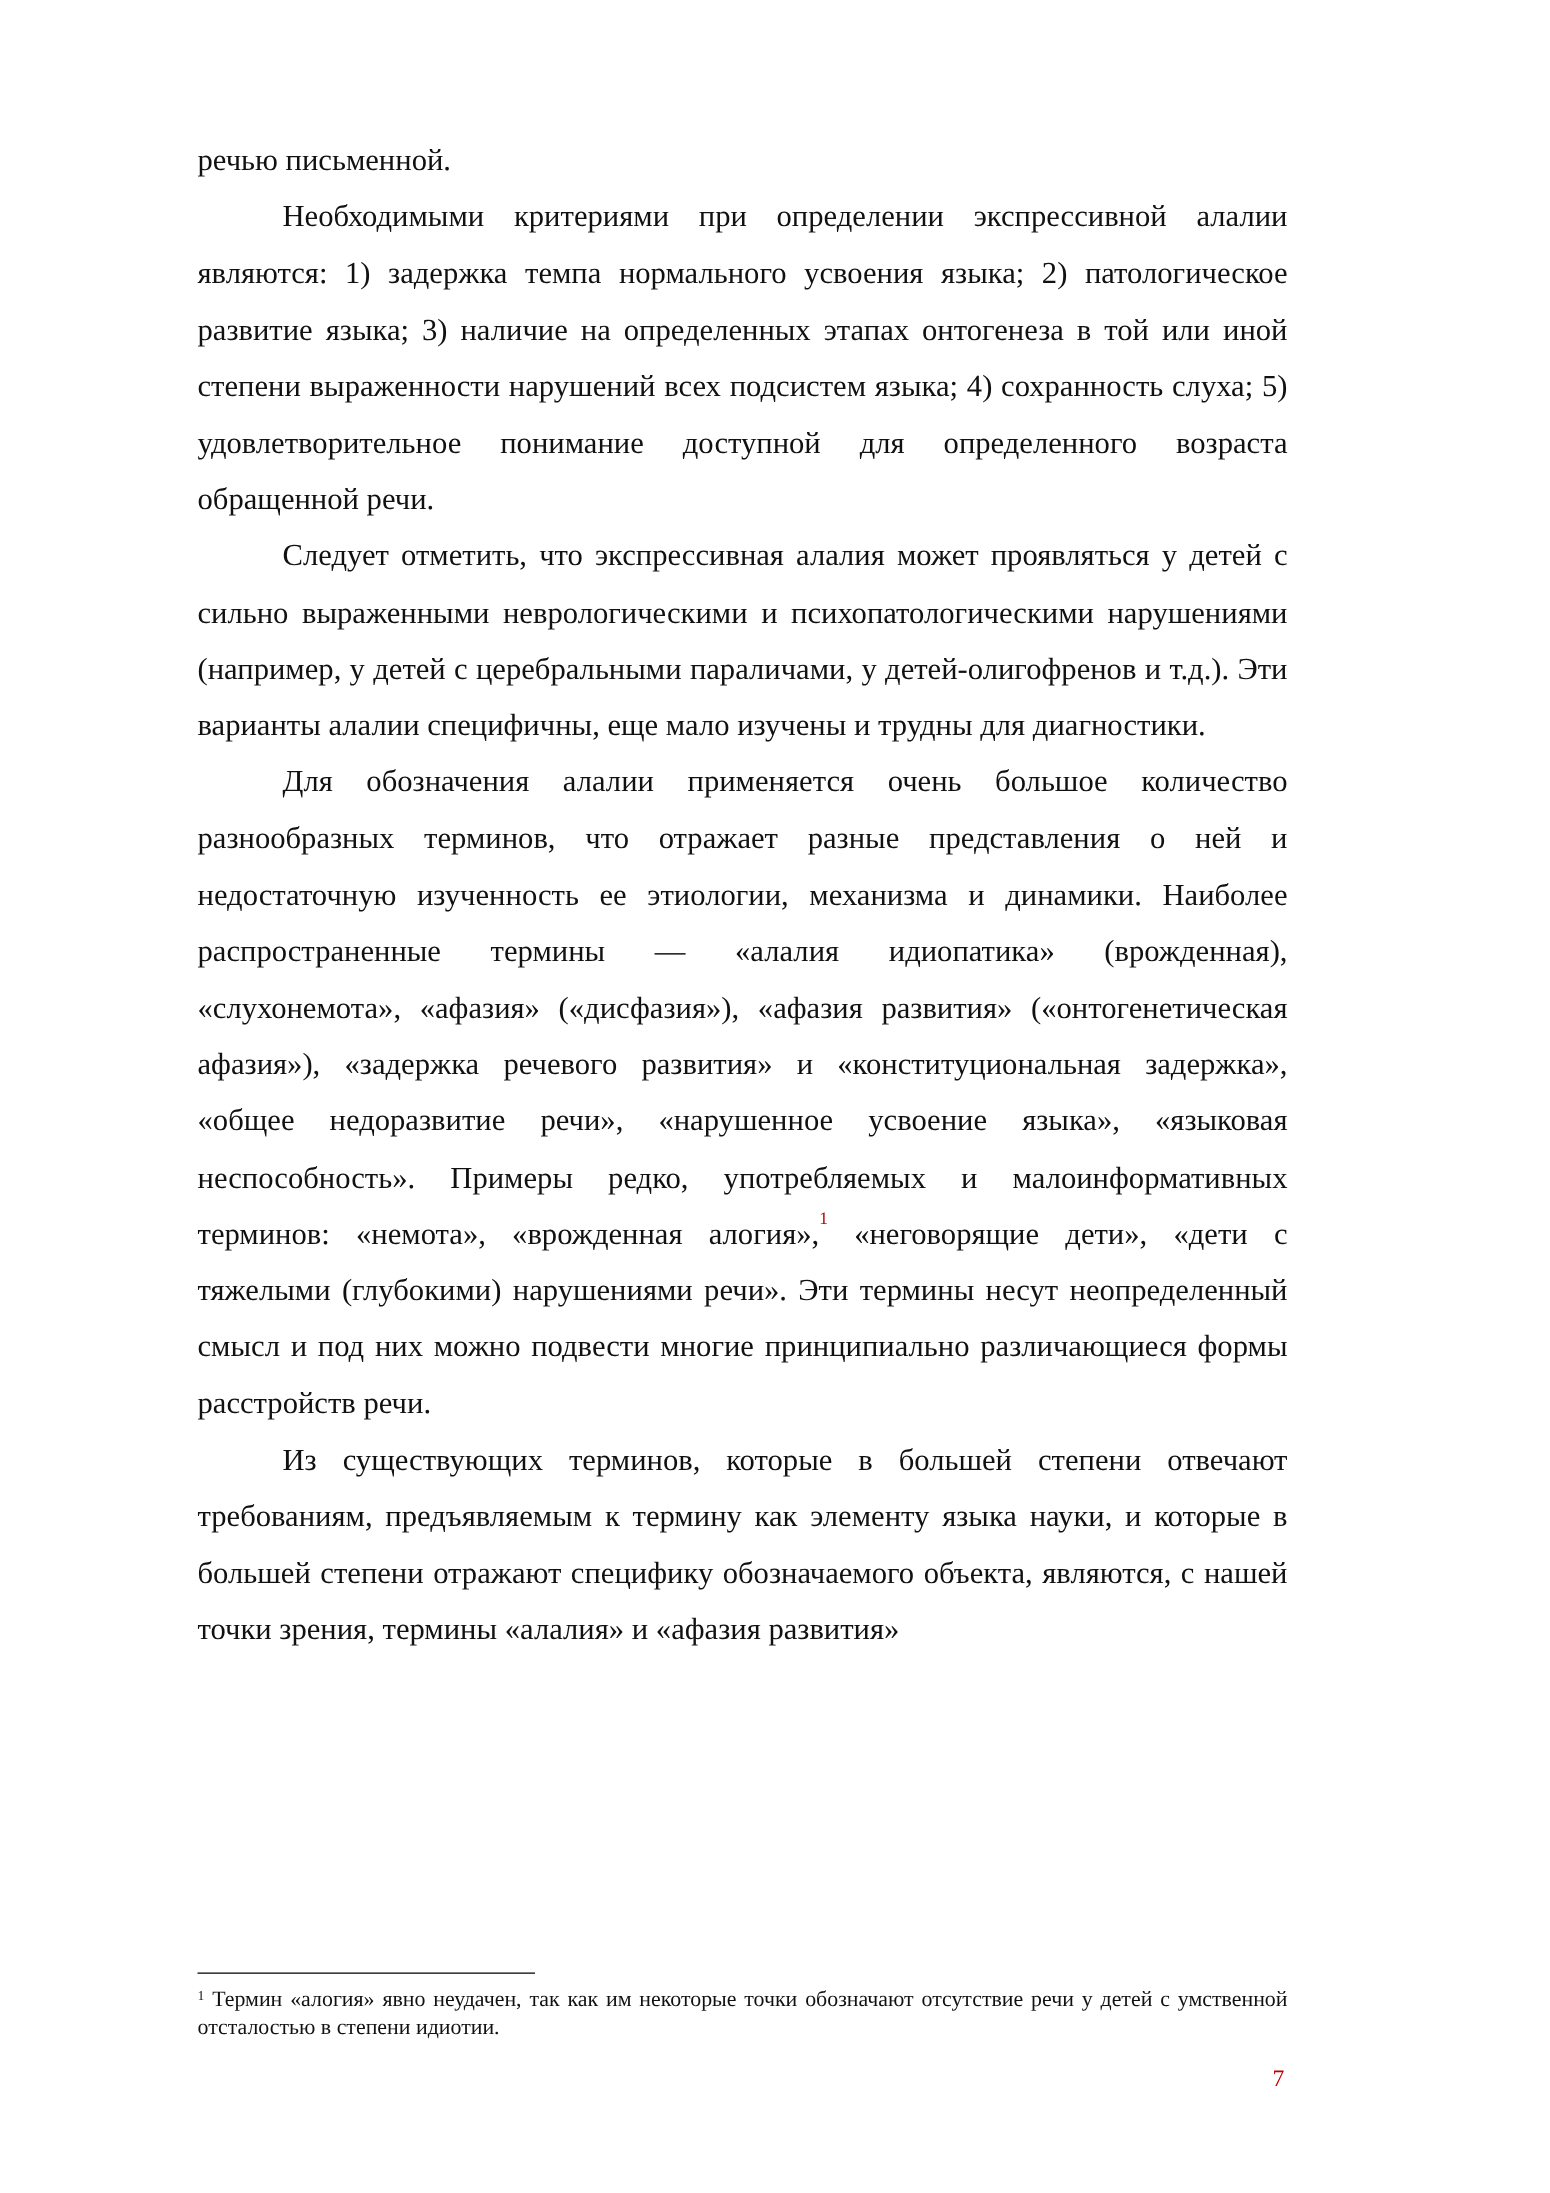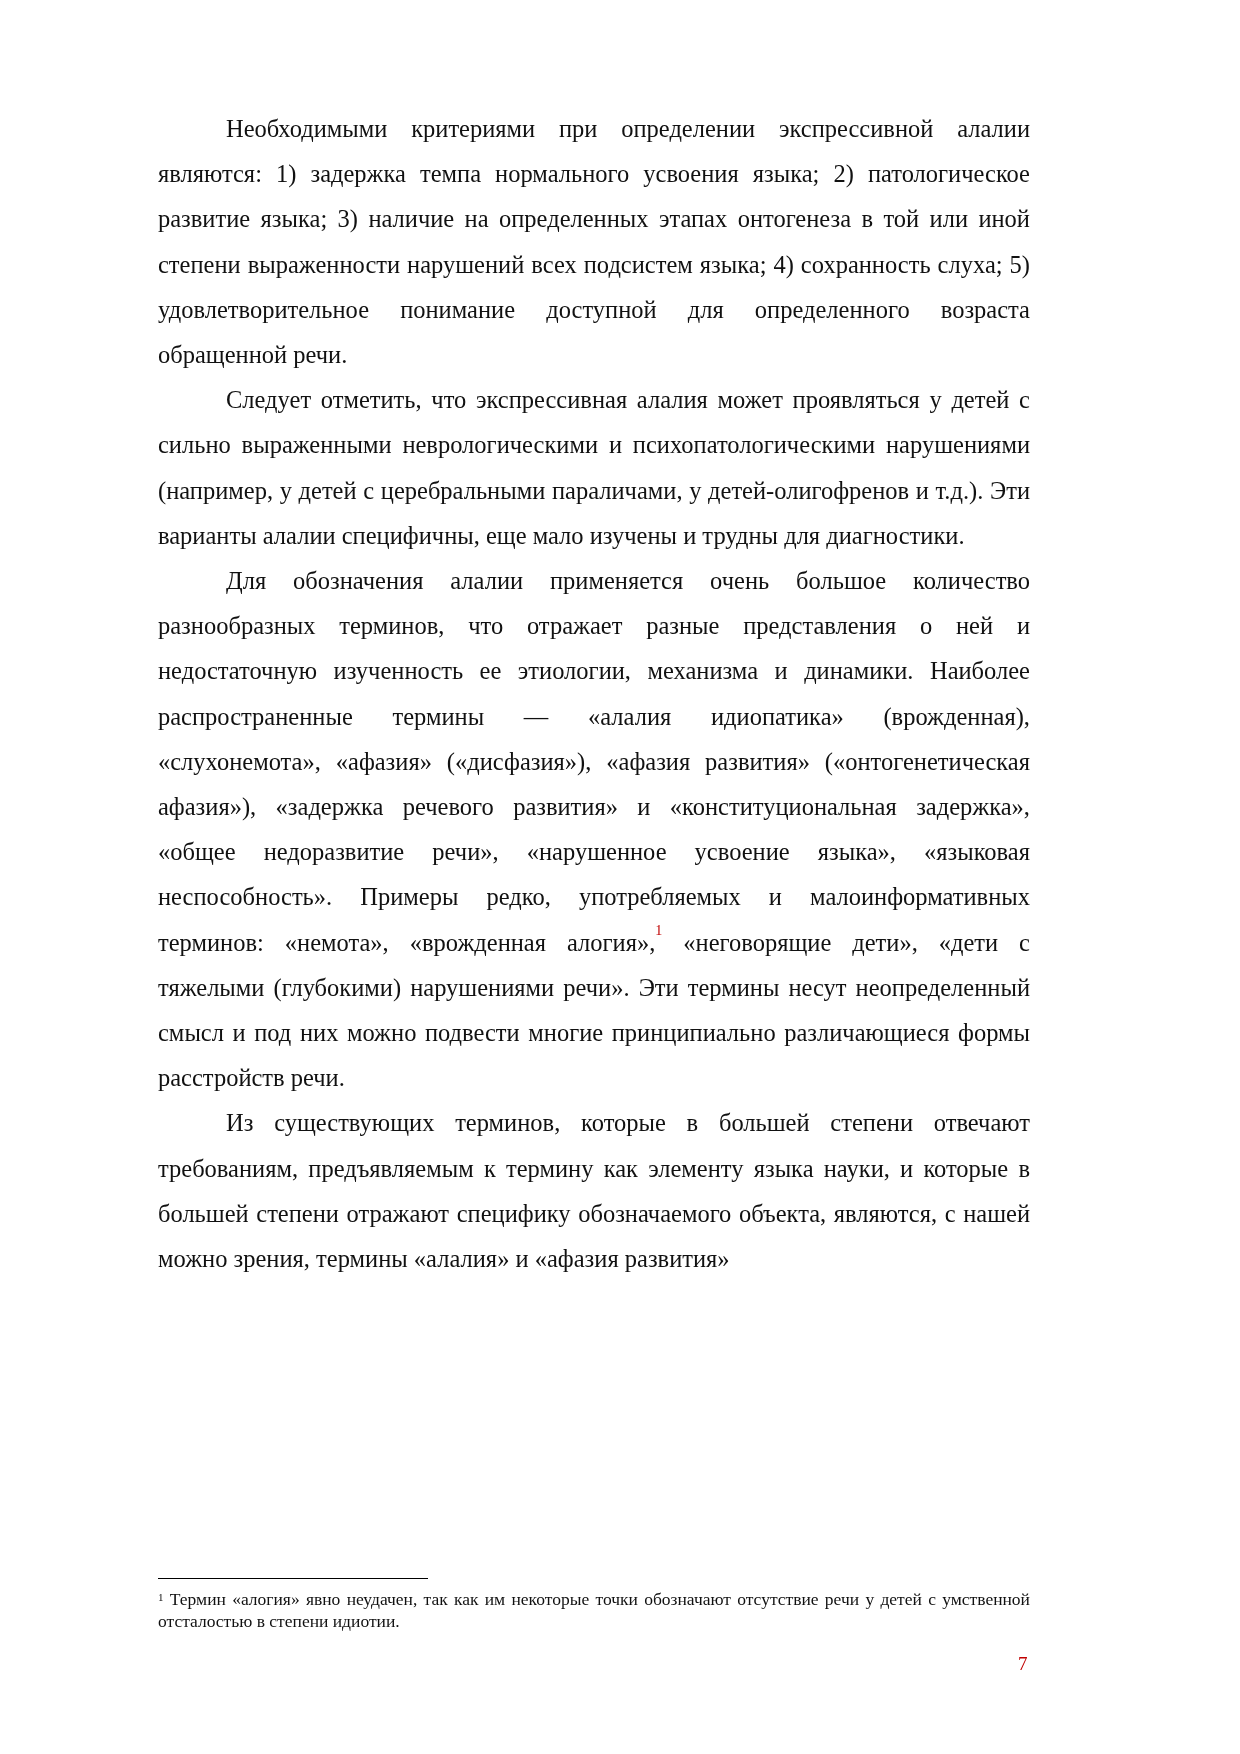--- a/index.html
+++ b/index.html
@@ -10,22 +10,23 @@
   sup.fn{color:#c00000;font-size:14px;vertical-align:top;line-height:1;position:relative;top:4px;}
   .fnline{position:absolute;left:158px;top:1578px;width:270px;border-top:1px solid #000;}
   .footnote{position:absolute;left:158px;top:1588px;width:872px;font-size:17.5px;line-height:22px;text-align:justify;}
   .footnote sup{font-size:11px;vertical-align:top;position:relative;top:-2px;}
   .pagenum{position:absolute;left:1018px;top:1653px;font-size:19px;color:#c00000;}
 </style>
 </head>
 <body>
 
 <div class="page">
+  <p>речью письменной.</p>
   <p class="ind">Необходимыми критериями при определении экспрессивной алалии являются: 1) задержка темпа нормального усвоения языка; 2) патологическое развитие языка; 3) наличие на определенных этапах онтогенеза в той или иной степени выраженности нарушений всех подсистем языка; 4) сохранность слуха; 5) удовлетворительное понимание доступной для определенного возраста обращенной речи.</p>
   <p class="ind">Следует отметить, что экспрессивная алалия может проявляться у детей с сильно выраженными неврологическими и психопатологическими нарушениями (например, у детей с церебральными параличами, у детей-олигофренов и т.д.). Эти варианты алалии специфичны, еще мало изучены и трудны для диагностики.</p>
   <p class="ind"><span>Для обозначения алалии применяется очень большое количество разнообразных терминов, что отражает разные представления о ней и недостаточную изученность ее этиологии, механизма и динамики. Наиболее распространенные термины — «алалия идиопатика» (врожденная), «слухонемота», «афазия» («дисфазия»), «афазия развития» («онтогенетическая афазия»), «задержка речевого развития» и «конституциональная задержка», «общее недоразвитие речи», «нарушенное усвоение языка», «языковая неспособность». Примеры редко, употребляемых и малоинформативных терминов: «немота», «врожденная алогия»,</span><sup class="fn">1</sup><span> «неговорящие дети», «дети с тяжелыми (глубокими) нарушениями речи». Эти термины несут неопределенный смысл и под них можно подвести многие принципиально различающиеся формы расстройств речи.</span></p>
-  <p class="ind">Из существующих терминов, которые в большей степени отвечают требованиям, предъявляемым к термину как элементу языка науки, и которые в большей степени отражают специфику обозначаемого объекта, являются, с нашей можно зрения, термины «алалия» и «афазия развития»</p>
+  <p class="ind">Из существующих терминов, которые в большей степени отвечают требованиям, предъявляемым к термину как элементу языка науки, и которые в большей степени отражают специфику обозначаемого объекта, являются, с нашей точки зрения, термины «алалия» и «афазия развития»</p>
 </div>
 
 <div class="fnline"></div>
 <div class="footnote"><sup>1</sup><span> Термин «алогия» явно неудачен, так как им некоторые точки обозначают отсутствие речи у детей с умственной отсталостью в степени идиотии.</span></div>
 
 <div class="pagenum">7</div>
 
 </body></html>

